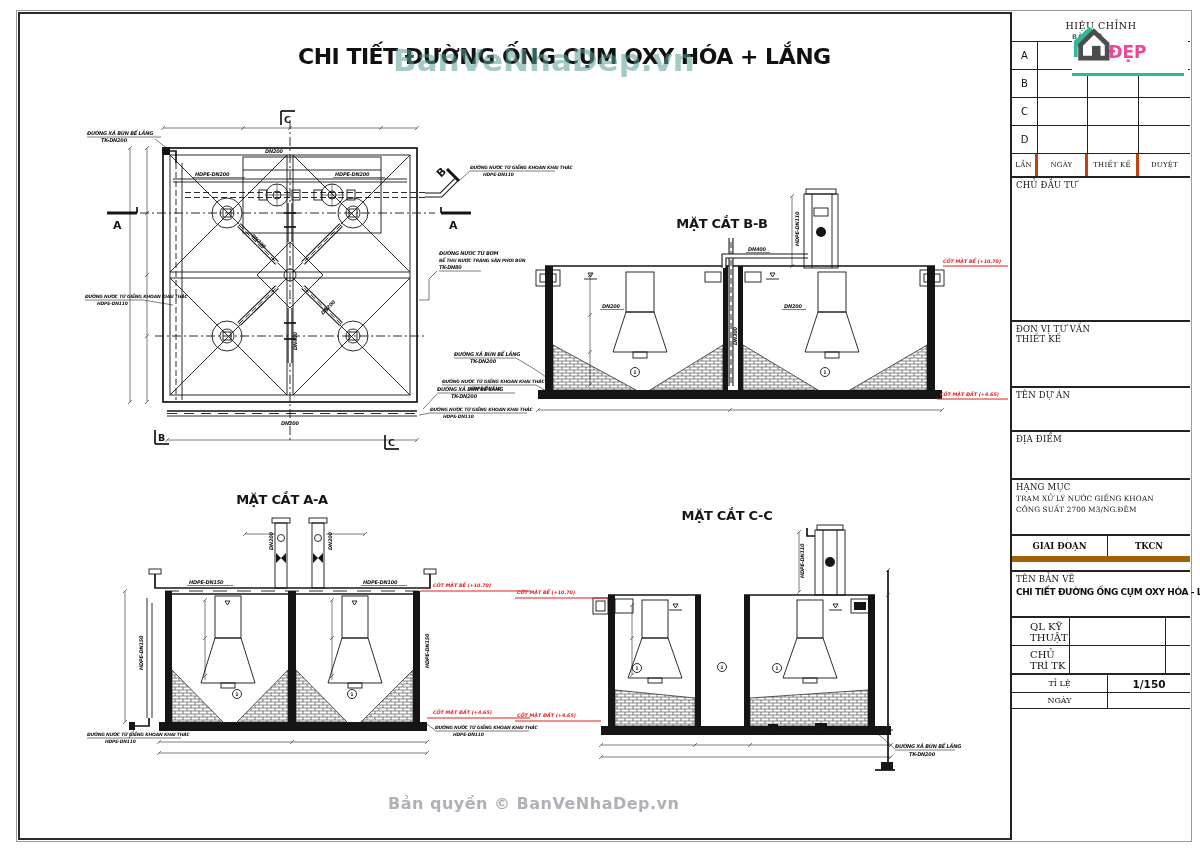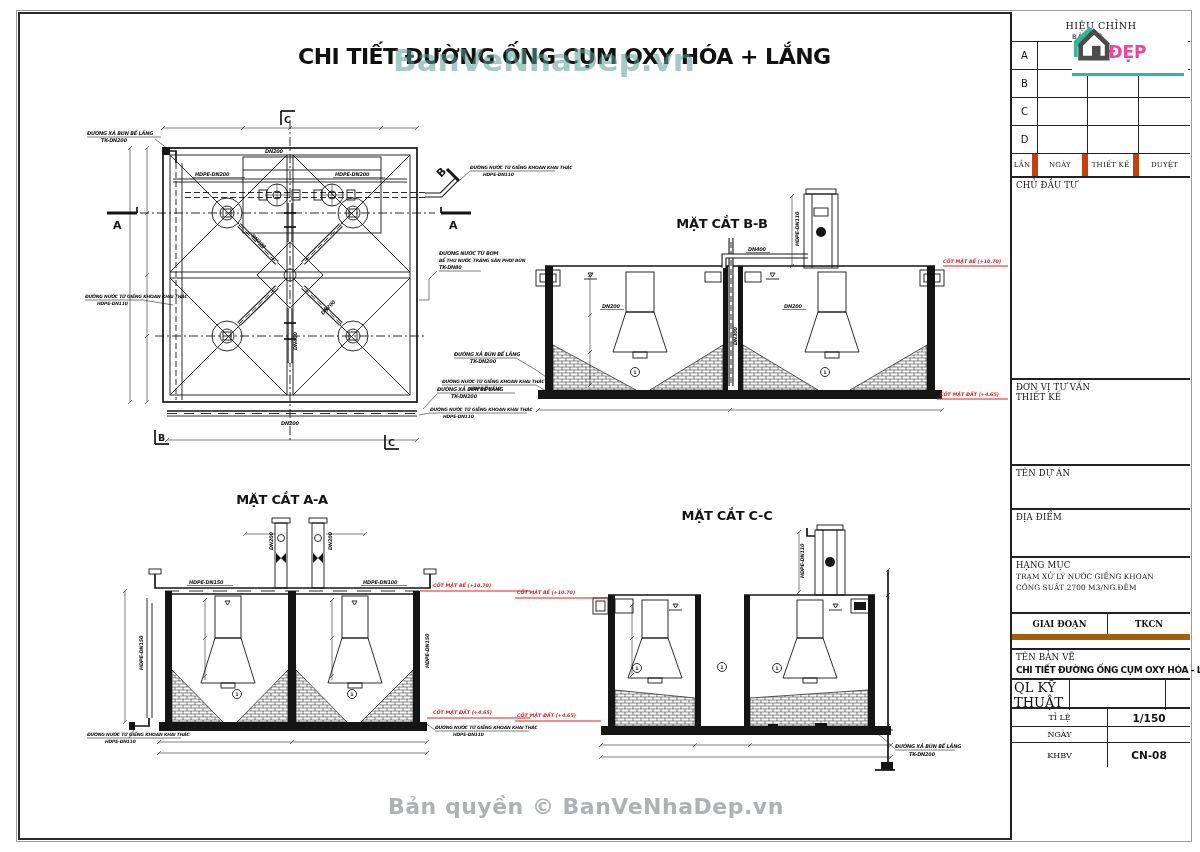--- a/index.html
+++ b/index.html
@@ -1,21 +1,21 @@
 <!DOCTYPE html>
 <html><head>
 <meta charset="utf-8">
 <style>
   html,body{margin:0;padding:0;background:#fff;width:1200px;height:852px;position:relative;
     font-family:"DejaVu Sans",sans-serif;overflow:hidden;color:#111}
   .frame-outer{position:absolute;left:16px;top:10px;right:8px;bottom:10px;border:1px solid #9a9a9a}
   .frame{position:absolute;left:18px;top:12px;right:10px;bottom:12px;border:2px solid #2b2b2b;background:#fff}
   .main-title{position:absolute;left:298px;top:44px;font-size:22px;font-weight:700;letter-spacing:-.5px;white-space:nowrap;z-index:2}
   .watermark{position:absolute;left:393px;top:42px;font-size:31px;font-weight:700;color:rgba(88,158,148,.55);z-index:3;white-space:nowrap}
-  .copyright{position:absolute;left:388px;top:794px;font-size:22px;font-weight:700;color:#aeb2b6;letter-spacing:.5px;text-shadow:1px 1px 0 #fff;white-space:nowrap}
+  .copyright{position:absolute;left:388px;top:794px;font-size:16px;font-weight:700;color:#aeb2b6;letter-spacing:.5px;text-shadow:1px 1px 0 #fff;white-space:nowrap}
   svg{position:absolute;overflow:visible}
   .plan{left:85px;top:95px}
   .secbb{left:440px;top:180px}
   .secaa{left:85px;top:470px}
   .seccc{left:515px;top:480px}
   
   .s{stroke:#151515;stroke-width:.9;fill:none}
   .s2{stroke:#151515;stroke-width:1.7;fill:none}
   .thk{stroke:#151515;stroke-width:3;fill:none}
   .dim{stroke:#151515;stroke-width:.55;fill:none}
@@ -36,38 +36,38 @@
   
   .tb{position:absolute;left:1010px;top:12px;width:180px;bottom:12px;border-left:2px solid #222;
      background:#fff;font-family:"DejaVu Serif",serif;box-sizing:border-box;z-index:4}
   .tb .sec{border-bottom:2px solid #222;box-sizing:border-box;position:relative;padding:2px 4px}
   .seclbl{font-size:8.5px;letter-spacing:.2px}
   .revhead{height:30px;border-bottom:1px solid #222;text-align:center;font-size:9.5px;padding-top:8px;box-sizing:border-box;letter-spacing:.5px}
   .revrow{display:grid;grid-template-columns:26px 50px 51px 1fr;height:27px;border-bottom:1px solid #222}
   .revrow div{border-right:1px solid #222;display:flex;align-items:center;justify-content:center;font-size:10px;font-family:"DejaVu Sans",sans-serif}
   .revrow div:last-child{border-right:none}
   .revfoot{display:grid;grid-template-columns:26px 50px 51px 1fr;height:22px;border-bottom:2px solid #222}
-  .revfoot div{border-right:6px solid #c2410c;display:flex;align-items:center;justify-content:center;font-size:7px;letter-spacing:.2px}
+  .revfoot div{border-right:3px solid #c2410c;display:flex;align-items:center;justify-content:center;font-size:7px;letter-spacing:.2px}
   .revfoot div:last-child{border-right:none}
   .logo{position:absolute;top:20px;right:2px;width:116px;height:44px;background:#fff;z-index:5}
   .logo .bv{position:absolute;left:0;top:1px;font-size:6.5px;color:#5a6a68;font-family:"DejaVu Sans",sans-serif;font-weight:700;letter-spacing:.6px}
   .logo .row{position:absolute;left:0;top:8px;display:flex;align-items:flex-end}
   .logo .nh{color:#2eb89e;font-size:21px;font-weight:800;font-family:"DejaVu Sans",sans-serif;line-height:1}
   .logo .dep{color:#ec4899;font-size:17px;font-weight:800;font-family:"DejaVu Sans",sans-serif;line-height:1;margin-left:1px}
   .logo .ul{position:absolute;left:0;bottom:0;width:112px;height:3px;background:#2eb89e}
   .itemtxt{text-align:left;font-size:7.3px;margin-top:2px;letter-spacing:.1px}
   .stage{display:grid;grid-template-columns:96px 1fr;height:20px;border-bottom:6px solid #a16207}
   .stage div{display:flex;align-items:center;justify-content:center;font-size:8.5px;font-weight:700;border-right:1px solid #222}
   .stage div:last-child{border-right:none}
   .spacer{height:8px;border-bottom:2px solid #222}
   .dname{font-size:9px;font-weight:700;font-family:"DejaVu Sans",sans-serif;letter-spacing:-.4px;margin-top:3px;white-space:nowrap}
   .pgrid{border-bottom:2px solid #222}
   .prow{display:grid;grid-template-columns:58px 1fr 24px;height:27px;border-bottom:1px solid #222}
   .pgrid .prow:last-child{border-bottom:none}
-  .prow div{border-right:1px solid #222;display:flex;align-items:center;font-size:13px;padding-left:2px;box-sizing:border-box}
+  .prow div{border-right:1px solid #222;display:flex;align-items:center;font-size:10px;padding-left:18px;box-sizing:border-box}
   .prow div:last-child{border-right:none}
   .srow{display:grid;grid-template-columns:96px 1fr;border-bottom:1px solid #222}
   .srow .l{display:flex;align-items:center;justify-content:center;font-size:8px;border-right:1px solid #222}
   .srow .v{display:flex;align-items:center;justify-content:center;font-size:10.5px;font-weight:700;font-family:"DejaVu Sans",sans-serif}
 </style>
 </head>
 <body>
 
 <div class="frame-outer"></div>
 <div class="frame"></div>
@@ -538,59 +538,60 @@
       <span class="nh">NH</span>
       <svg width="40" height="36" viewBox="0 0 40 38">
         <polygon points="1,17 17,2 23,7 8,21" fill="#2eb89e"></polygon>
         <path d="M8,21 L22,7 L36,20 L36,35 L8,35 Z" fill="#fff" stroke="#4c4c4c" stroke-width="5"></path>
         <rect x="20" y="22" width="9" height="13" fill="#4c4c4c"></rect>
       </svg>
       <span class="dep">ĐẸP</span>
     </span>
     <span class="ul"></span>
   </div>
-  <div class="sec seclbl" style="height:202px">
+  <div class="sec seclbl" style="height:144px">
     <span>CHỦ ĐẦU TƯ</span>
   </div>
-  <div class="sec seclbl" style="height:86px">
+  <div class="sec seclbl" style="height:66px">
     <div>ĐƠN VỊ TƯ VẤN</div>
     <div>THIẾT KẾ</div>
   </div>
   <div class="sec seclbl" style="height:44px">
     <span>TÊN DỰ ÁN</span>
   </div>
   <div class="sec seclbl" style="height:48px">
     <span>ĐỊA ĐIỂM</span>
   </div>
   <div class="sec seclbl" style="height:56px">
     <span>HẠNG MỤC</span>
     <div class="itemtxt">TRẠM XỬ LÝ NƯỚC GIẾNG KHOAN</div>
     <div class="itemtxt">CÔNG SUẤT 2700 M3/NG.ĐÊM</div>
   </div>
   <div class="stage">
     <div>GIAI ĐOẠN</div>
     <div>TKCN</div>
   </div>
   <div class="spacer"></div>
-  <div class="sec seclbl" style="height:30px">
+  <div class="sec seclbl" style="height:46px">
     <span>TÊN BẢN VẼ</span>
     <div class="dname">CHI TIẾT ĐƯỜNG ỐNG CỤM OXY HÓA - LẮNG</div>
   </div>
   <div class="pgrid">
     <div class="prow">
       <div>QL KỸ THUẬT</div>
         <div></div>
         <div></div>
     </div>
+    <div class="prow">
+      <div>CHỦ TRÌ TK</div>
+        <div></div>
+        <div></div>
+    </div>
   </div>
   <div class="srow" style="height:17px">
     <div class="l">TỈ LỆ</div>
     <div class="v">1/150</div>
   </div>
   <div class="srow" style="height:15px">
     <div class="l">NGÀY</div>
     <div class="v"></div>
   </div>
-  <div class="srow" style="height:24px;border-bottom:none">
-    <div class="l">KHBV</div>
-    <div class="v">CN-08</div>
-  </div>
 </aside>
 
 </body></html>

